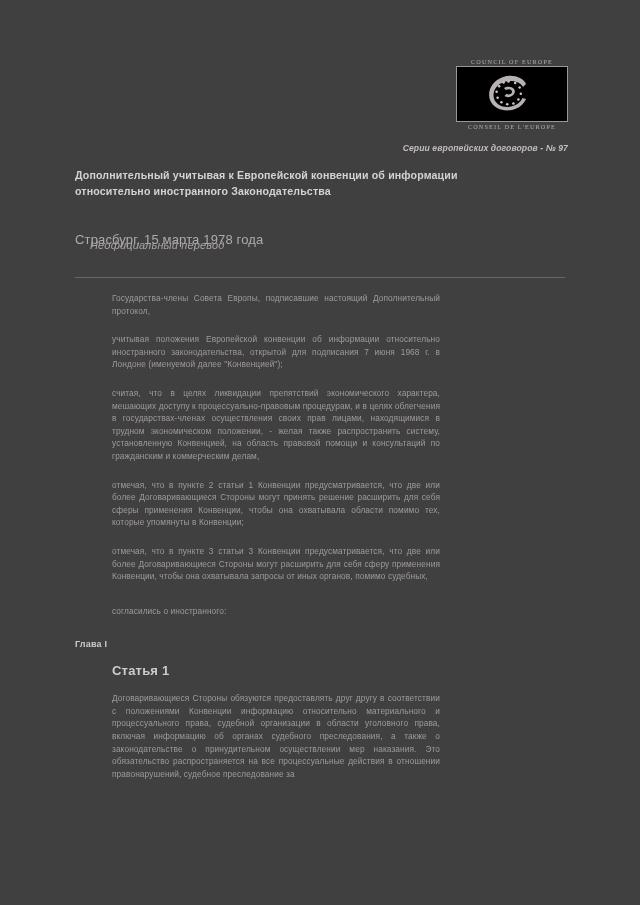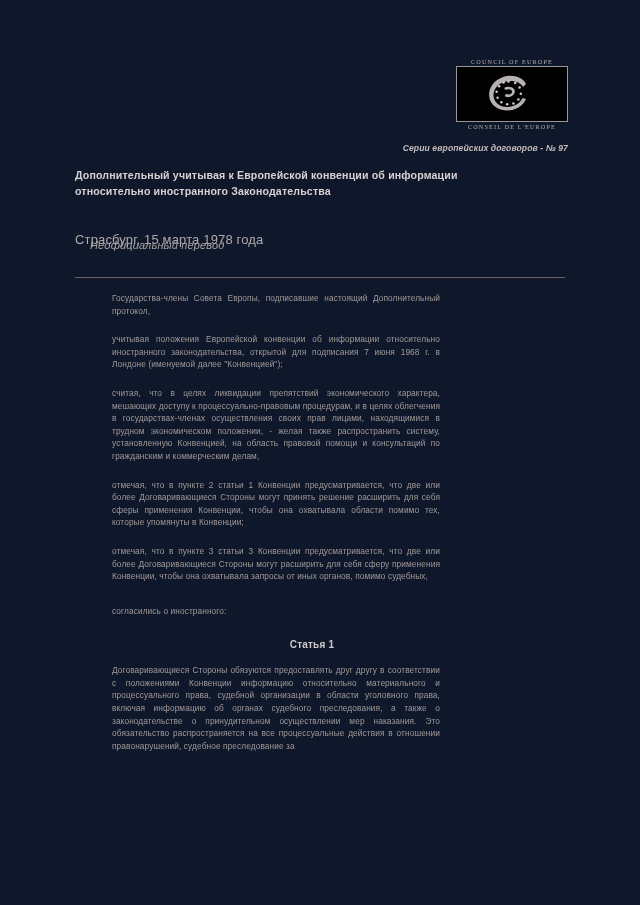--- a/index.html
+++ b/index.html
@@ -12,21 +12,21 @@
     height: 905px;
     overflow: hidden;
     font-family: "Liberation Sans", sans-serif;
     color: #a29c9c;
   }
 
   .page {
     position: relative;
     width: 640px;
     height: 905px;
-    background: #0f172a;
+    background: #404040;
     box-sizing: border-box;
   }
 
   
   .header-zone {
     position: absolute;
     left: 0;
     top: 0;
     width: 640px;
     height: 160px;
@@ -138,25 +138,24 @@
     margin: 0 0 14px 0;
     padding: 0 0 0 75px;
     font-size: 9px;
     font-weight: bold;
     color: #cfcaca;
     letter-spacing: 0.2px;
   }
   .article-heading {
     margin: 0 0 14px 0;
     padding: 0 0 0 112px;
-    font-size: 10px;
+    font-size: 13px;
     font-weight: bold;
     color: #cfcaca;
     letter-spacing: 0.2px;
-    text-align: center;
   }
   .spacer-sm { height: 6px; }
 </style>
 </head>
 <body>
 
 <div class="page">
 
   <div class="header-zone">
     <div class="logo-block">
@@ -213,19 +212,20 @@
     <p class="para">считая, что в целях ликвидации препятствий экономического характера, мешающих доступу к процессуально-правовым процедурам, и в целях облегчения в государствах-членах осуществления своих прав лицами, находящимися в трудном экономическом положении, - желая также распространить систему, установленную Конвенцией, на область правовой помощи и консультаций по гражданским и коммерческим делам,</p>
     <p class="para">отмечая, что в пункте 2 статьи 1 Конвенции предусматривается, что две или более Договаривающиеся Стороны могут принять решение расширить для себя сферы применения Конвенции, чтобы она охватывала области помимо тех, которые упомянуты в Конвенции;</p>
     <p class="para">отмечая, что в пункте 3 статьи 3 Конвенции предусматривается, что две или более Договаривающиеся Стороны могут расширить для себя сферу применения Конвенции, чтобы она охватывала запросы от иных органов, помимо судебных,</p>
 
     <div class="spacer-sm"></div>
 
     <p class="para para-plain">согласились о иностранного:</p>
 
     <div class="spacer-sm"></div>
 
+    <p class="chapter-heading">Глава I</p>
 
     <p class="article-heading">Статья 1</p>
 
     <p class="para">Договаривающиеся Стороны обязуются предоставлять друг другу в соответствии с положениями Конвенции информацию относительно материального и процессуального права, судебной организации в области уголовного права, включая информацию об органах судебного преследования, а также о законодательстве о принудительном осуществлении мер наказания. Это обязательство распространяется на все процессуальные действия в отношении правонарушений, судебное преследование за</p>
   </div>
 
 </div>
 
 </body></html>

